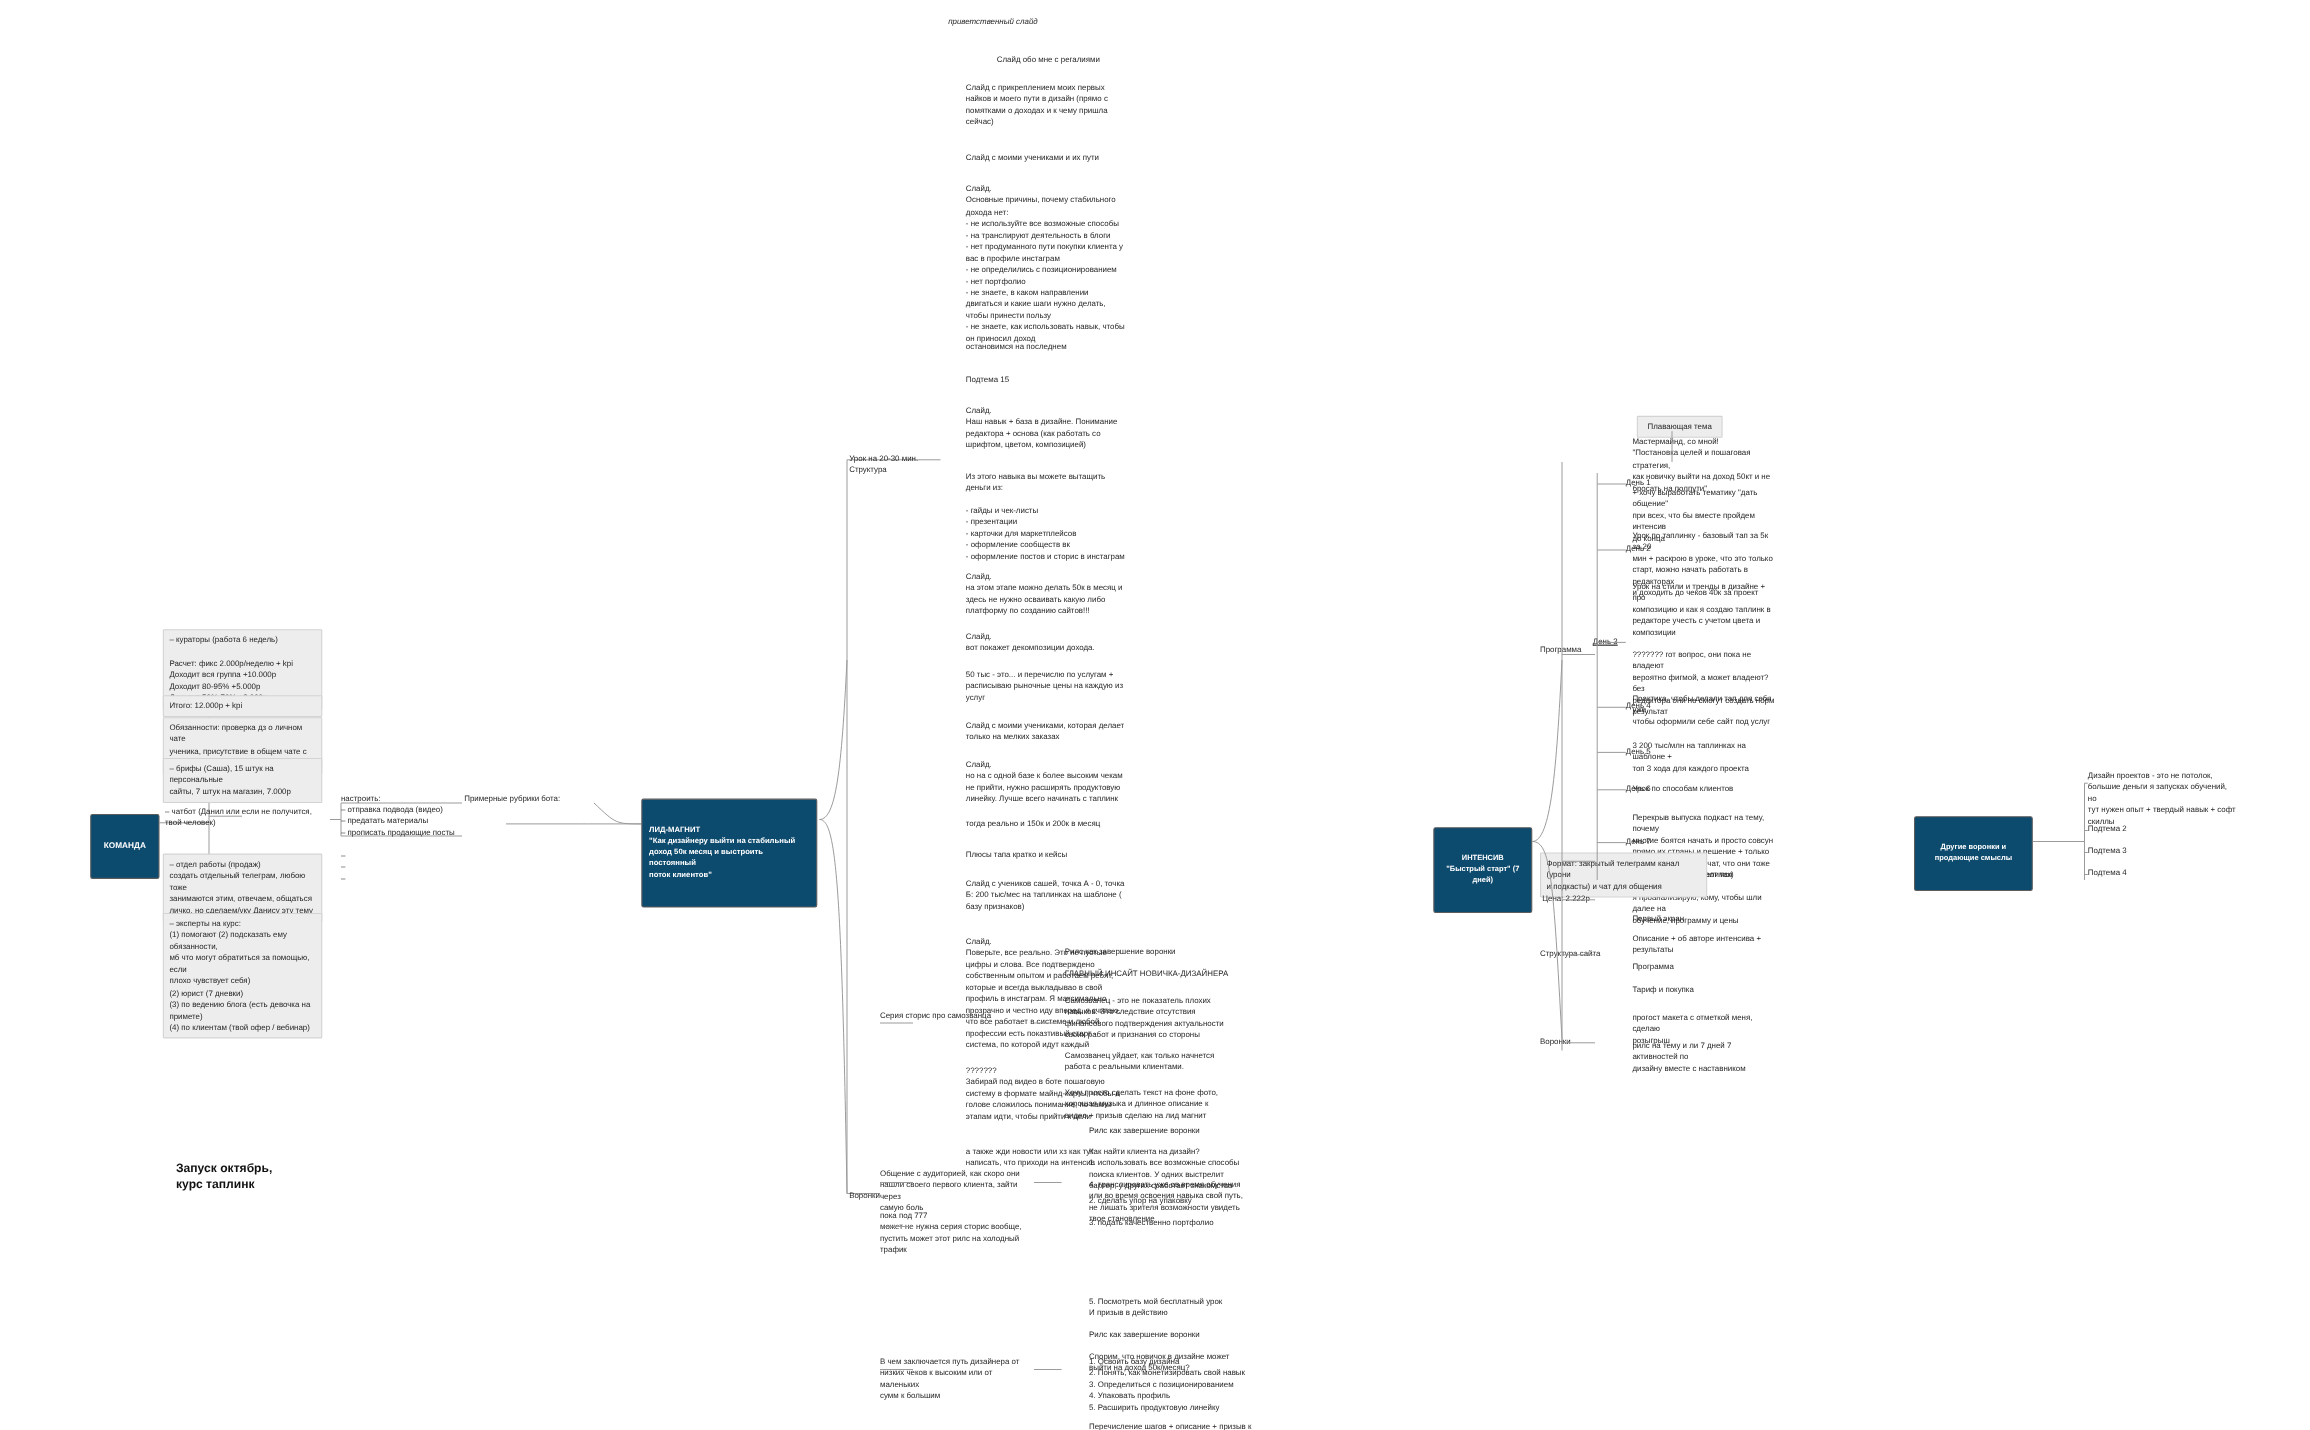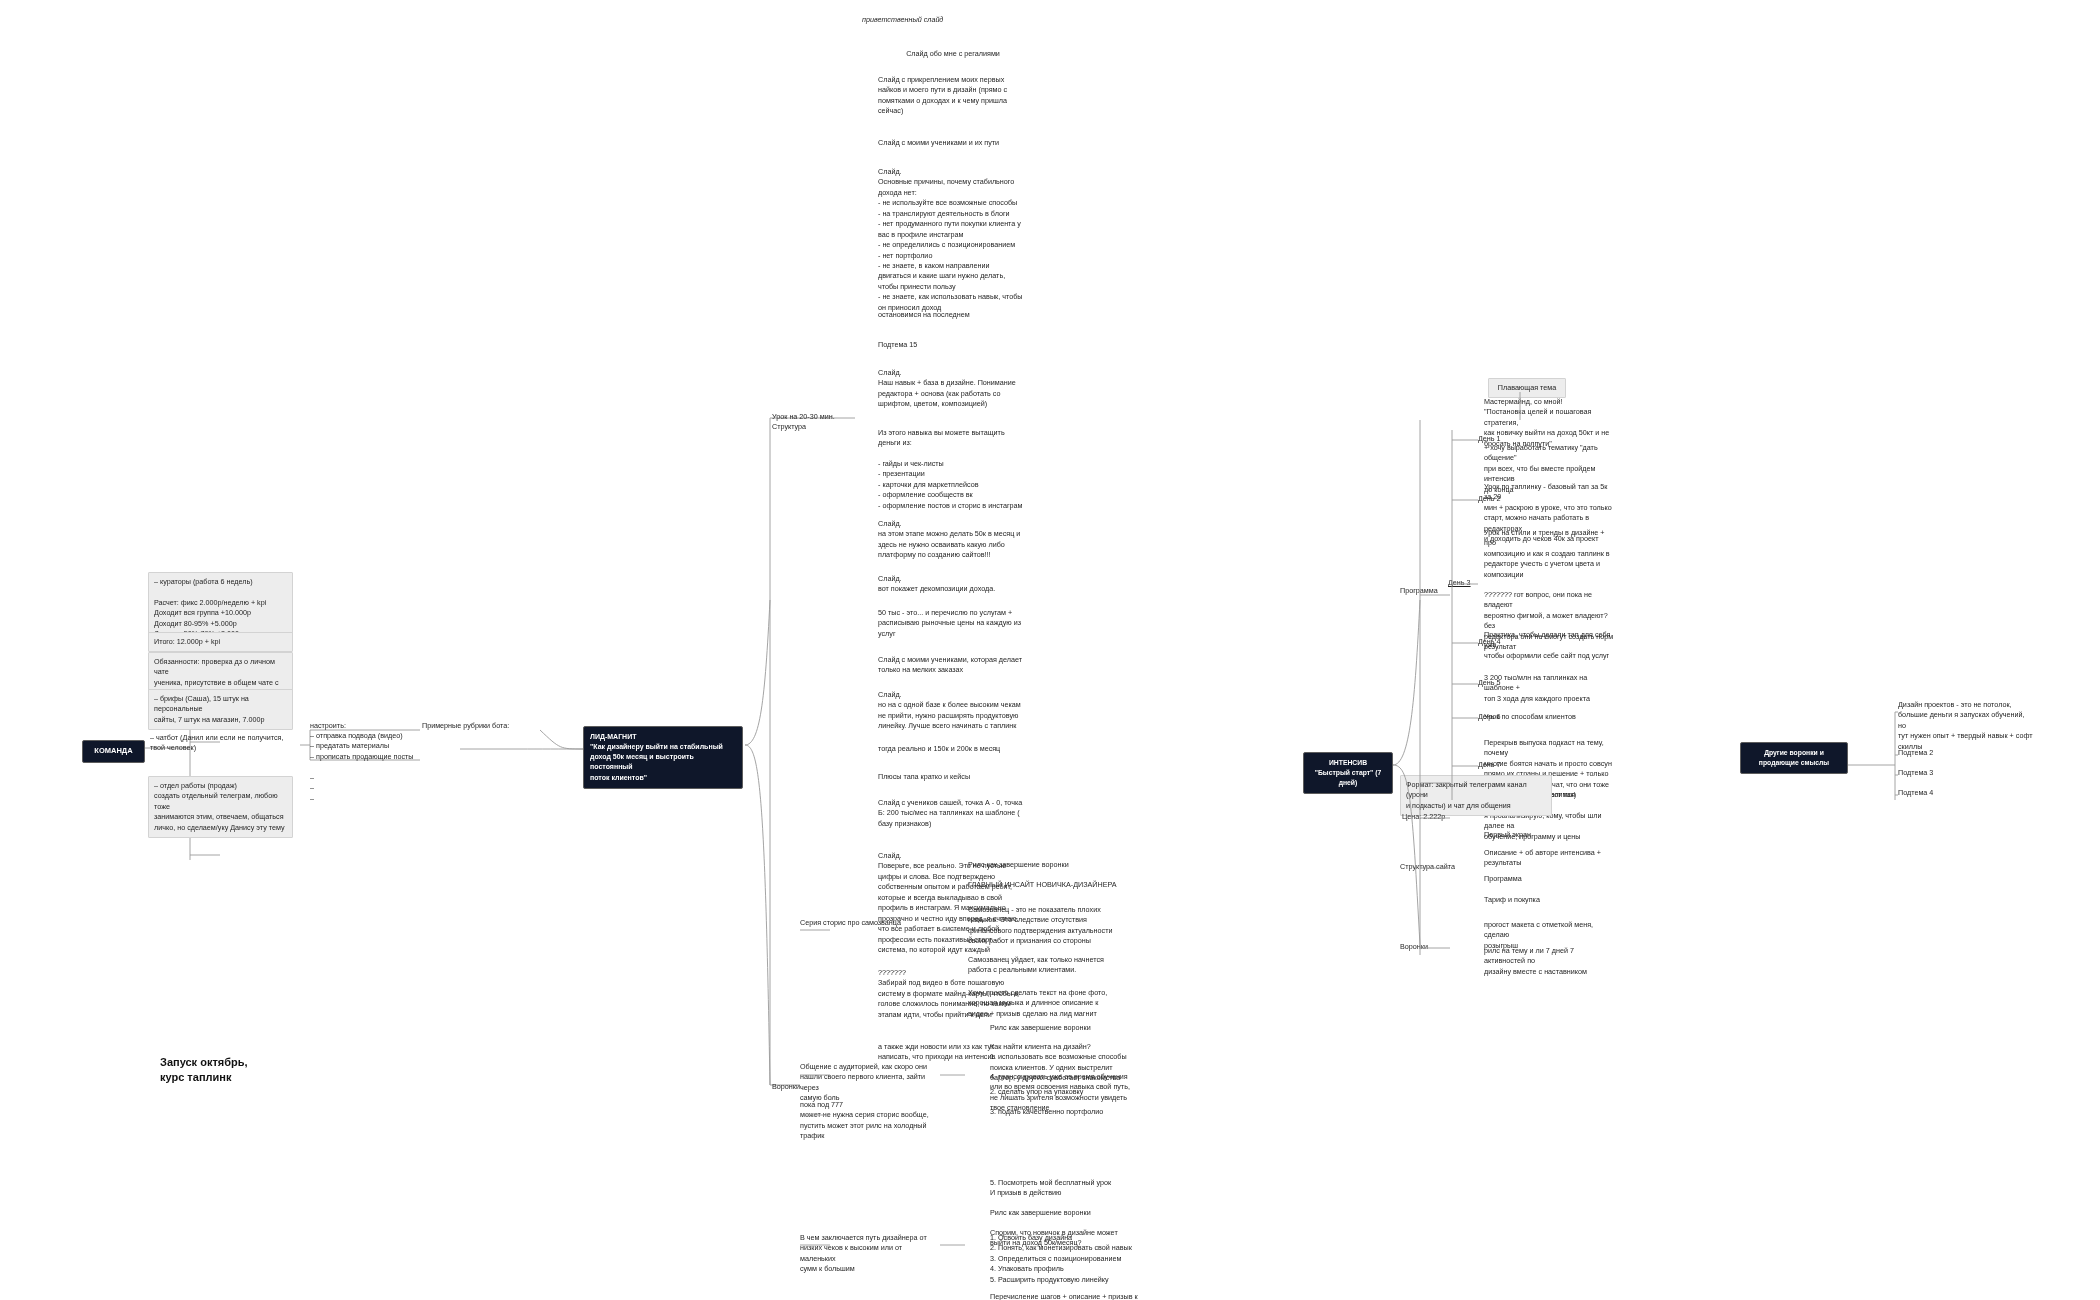--- a/index.html
+++ b/index.html
@@ -33,24 +33,24 @@
   .plain {
     background: transparent;
   }
   .boxed {
     background: #ededed;
     border: 1px solid #d3d3d3;
     padding: 4px 5px;
     border-radius: 1px;
   }
   .dark {
-    background: #0f172a;
+    background: #0c4a6e;
     color: #ffffff;
     border: 1px solid #5d5d5d;
-    padding: 5px 6px;
+    padding: 23px 6px;
     font-weight: bold;
     border-radius: 2px;
   }
   .title-node {
     font-size: 11px;
     font-weight: bold;
     line-height: 1.35;
     color: #111;
     background: transparent;
   }
@@ -122,20 +122,28 @@
 ученика, присутствие в общем чате с
 ответами на вопросы ребят</div>
   <div class="node boxed" style="left:148px; top:689px; width:145px;">– брифы (Саша), 15 штук на персональные
 сайты, 7 штук на магазин, 7.000р</div>
   <div class="node plain" style="left:150px; top:733px; width:150px;">– чатбот (Данил или если не получится,
 твой человек)</div>
   <div class="node boxed" style="left:148px; top:776px; width:145px;">– отдел работы (продаж)
 создать отдельный телеграм, любою тоже
 занимаются этим, отвечаем, общаться
 личко, но сделаем/уку Данису эту тему</div>
+  <div class="node boxed" style="left:148px; top:830px; width:145px;">– эксперты на курс:
+(1) помогают (2) подсказать ему обязанности,
+мб что могут обратиться за помощью, если
+плохо чувствует себя)
+(2) юрист (7 дневки)
+(3) по ведению блога (есть девочка на
+примете)
+(4) по клиентам (твой офер / вебинар)</div>
 
   <div class="node plain" style="left:310px; top:721px; width:60px;">настроить:</div>
   <div class="node plain" style="left:310px; top:731px; width:105px;">– отправка подвода (видео)
 – предатать материалы
 – прописать продающие посты
 
 –
 –
 –</div>
   <div class="node plain" style="left:422px; top:721px; width:120px;">Примерные рубрики бота:</div>

